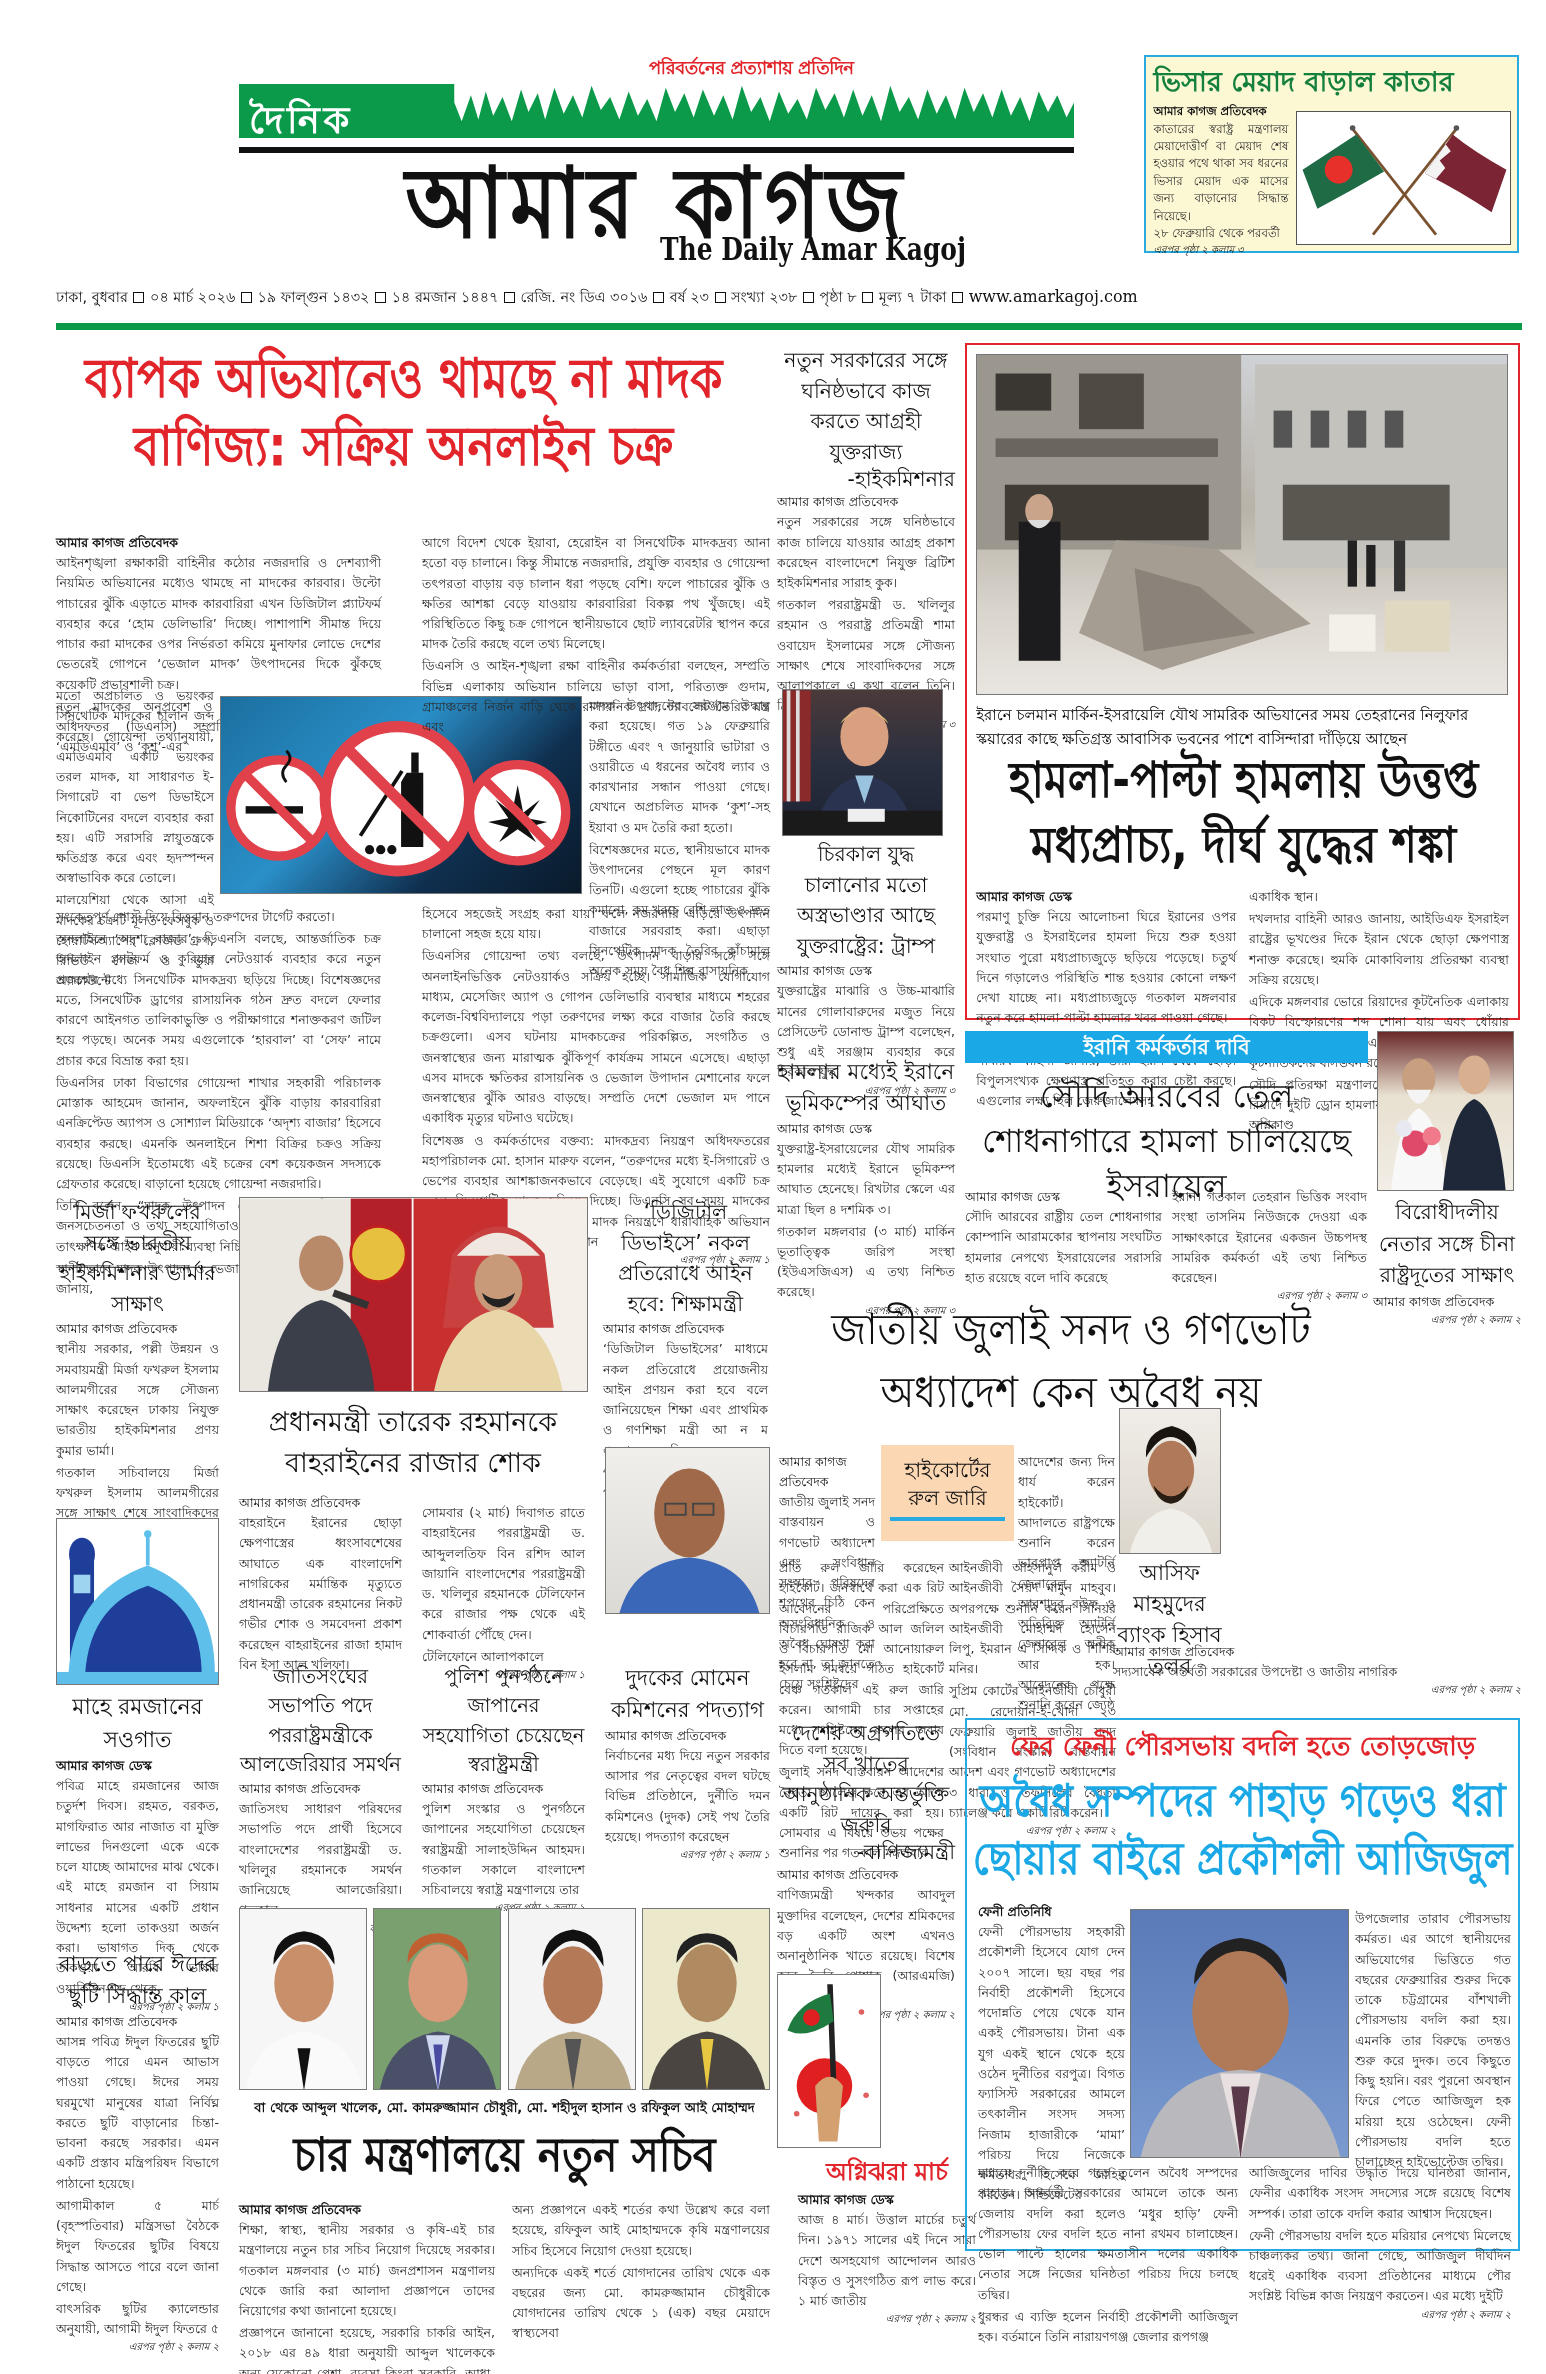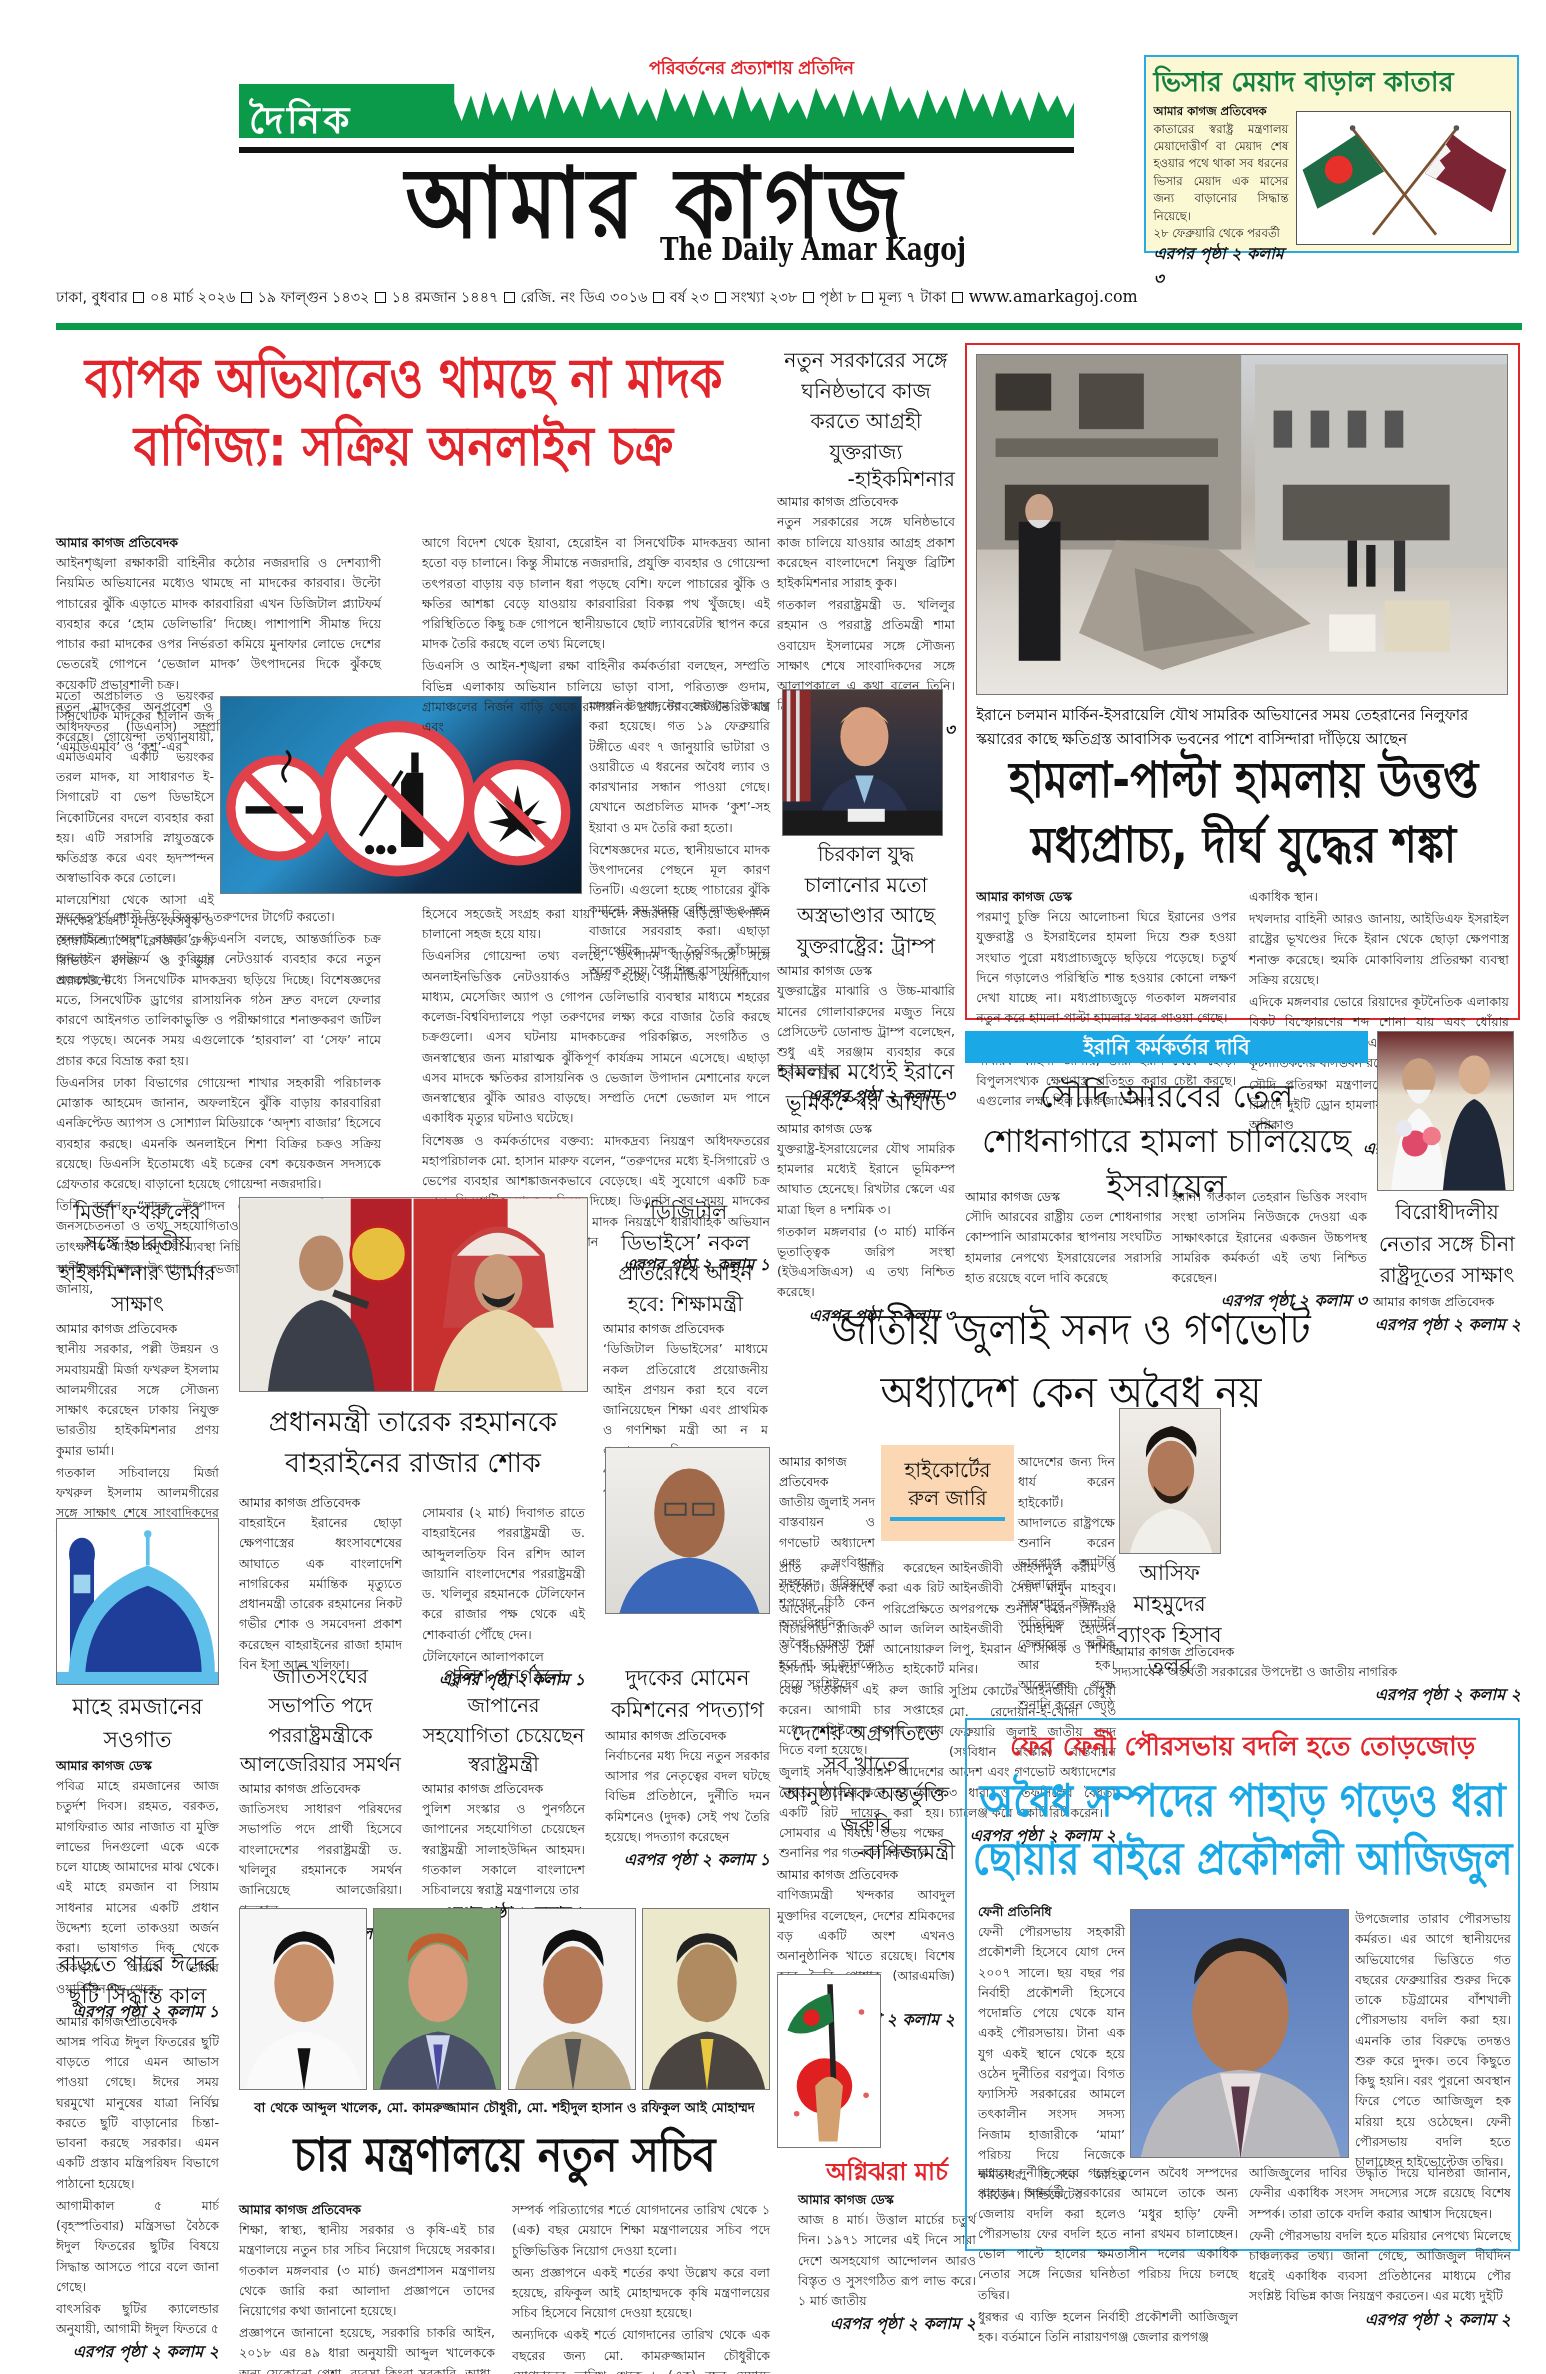--- a/index.html
+++ b/index.html
@@ -3,21 +3,21 @@
 <meta charset="utf-8">
 <style>
   * { box-sizing: border-box; margin: 0; padding: 0; }
   html, body { width: 1546px; height: 2375px; background: #fff; overflow: hidden; }
   body { position: relative; font-family: "DejaVu Sans", sans-serif; color: #222; }
   .abs { position: absolute; }
   .hl { font-family: "DejaVu Sans", sans-serif; text-align: center; line-height: 1.22; color: #111; }
   .body-text { font-size: 12.5px; line-height: 1.62; text-align: justify; color: #2a2a2a; }
   .byline { font-weight: bold; font-size: 12.5px; line-height: 1.6; color: #111; }
   .byline.light { font-weight: normal; }
-  .contd { font-style: italic; font-size: 16px; text-align: right; color: #111; font-weight: bold; }
+  .contd { font-style: italic; font-size: 10px; text-align: right; color: #111; font-weight: normal; }
   .photo { border: 0.9px solid #777; overflow: hidden; }
   p + p { margin-top: 1.9px; }
 
   
   .slogan { left: 649px; top: 54px; font-size: 18px; font-weight: bold; color: #e1252b; letter-spacing: -0.5px; }
   .green-band { left: 239px; top: 84px; width: 835px; height: 54px; }
   .dainik { left: 249px; top: 91px; font-size: 37px; color: #fff; font-weight: bold; letter-spacing: 3.7px; }
   .logo-rule { left: 239px; top: 147px; width: 835px; height: 5.6px; background: #111; }
   .logo-main { left: 239px; top: 154px; width: 835px; font-size: 85px; font-weight: bold; color: #111; letter-spacing: 5.6px; line-height: 1; text-align: center; transform: scaleY(1.15); transform-origin: top; }
   .logo-en { left: 660px; top: 230px; font-family: "DejaVu Serif", serif; font-size: 32px; font-weight: bold; color: #111; transform: scaleX(0.78); transform-origin: left; }
@@ -422,21 +422,20 @@
       </svg></div>
 </div>
 <div class="abs" style="left:239px;top:2098px;width:531px;text-align:center;font-size:13px;font-weight:bold;color:#111;">বা থেকে আব্দুল খালেক, মো. কামরুজ্জামান চৌধুরী, মো. শহীদুল হাসান ও রফিকুল আই মোহাম্মদ</div>
 <div class="abs hl" style="left:239px;top:2126px;width:531px;font-size:41px;font-weight:bold;transform:scaleY(1.15);transform-origin:top;">চার মন্ত্রণালয়ে নতুন সচিব</div>
 <div class="abs" style="left:239px;top:2200px;width:256px;">
   <div class="byline">আমার কাগজ প্রতিবেদক</div>
   <p class="body-text">শিক্ষা, স্বাস্থ্য, স্থানীয় সরকার ও কৃষি-এই চার মন্ত্রণালয়ে নতুন চার সচিব নিয়োগ দিয়েছে সরকার। গতকাল মঙ্গলবার (৩ মার্চ) জনপ্রশাসন মন্ত্রণালয় থেকে জারি করা আলাদা প্রজ্ঞাপনে তাদের নিয়োগের কথা জানানো হয়েছে।</p>
   <p class="body-text">প্রজ্ঞাপনে জানানো হয়েছে, সরকারি চাকরি আইন, ২০১৮ এর ৪৯ ধারা অনুযায়ী আব্দুল খালেককে অন্য যেকোনো পেশা, ব্যবসা কিংবা সরকারি, আধা-সরকারি, বেসরকারি প্রতিষ্ঠান/সংগঠনের সঙ্গে কর্ম-</p>
 </div>
 <div class="abs" style="left:512px;top:2200px;width:258px;">
-  <p class="body-text">সম্পর্ক পরিত্যাগের শর্তে যোগদানের তারিখ থেকে ১ (এক) বছর মেয়াদে শিক্ষা মন্ত্রণালয়ের সচিব পদে চুক্তিভিত্তিক নিয়োগ দেওয়া হলো।</p>
   <p class="body-text">অন্য প্রজ্ঞাপনে একই শর্তের কথা উল্লেখ করে বলা হয়েছে, রফিকুল আই মোহাম্মদকে কৃষি মন্ত্রণালয়ের সচিব হিসেবে নিয়োগ দেওয়া হয়েছে।</p>
   <p class="body-text">অন্যদিকে একই শর্তে যোগদানের তারিখ থেকে এক বছরের জন্য মো. কামরুজ্জামান চৌধুরীকে যোগদানের তারিখ থেকে ১ (এক) বছর মেয়াদে স্বাস্থ্যসেবা</p>
 
 </div>
 
 <div class="abs" style="left:777px;top:1718px;width:178px;">
   <div class="hl" style="font-size:20.4px;line-height:1.5">দেশের অগ্রগতিতে সব খাতের আনুষ্ঠানিক অন্তর্ভুক্তি জরুরি</div>
   <div class="hl" style="font-size:20.4px;text-align:right">-বাণিজ্যমন্ত্রী</div>
   <div class="byline light">আমার কাগজ প্রতিবেদক</div>
   <p class="body-text">বাণিজ্যমন্ত্রী খন্দকার আবদুল মুক্তাদির বলেছেন, দেশের শ্রমিকদের বড় একটি অংশ এখনও অনানুষ্ঠানিক খাতে রয়েছে। বিশেষ করে তৈরি পোশাক (আরএমজি) খাতকে</p>

